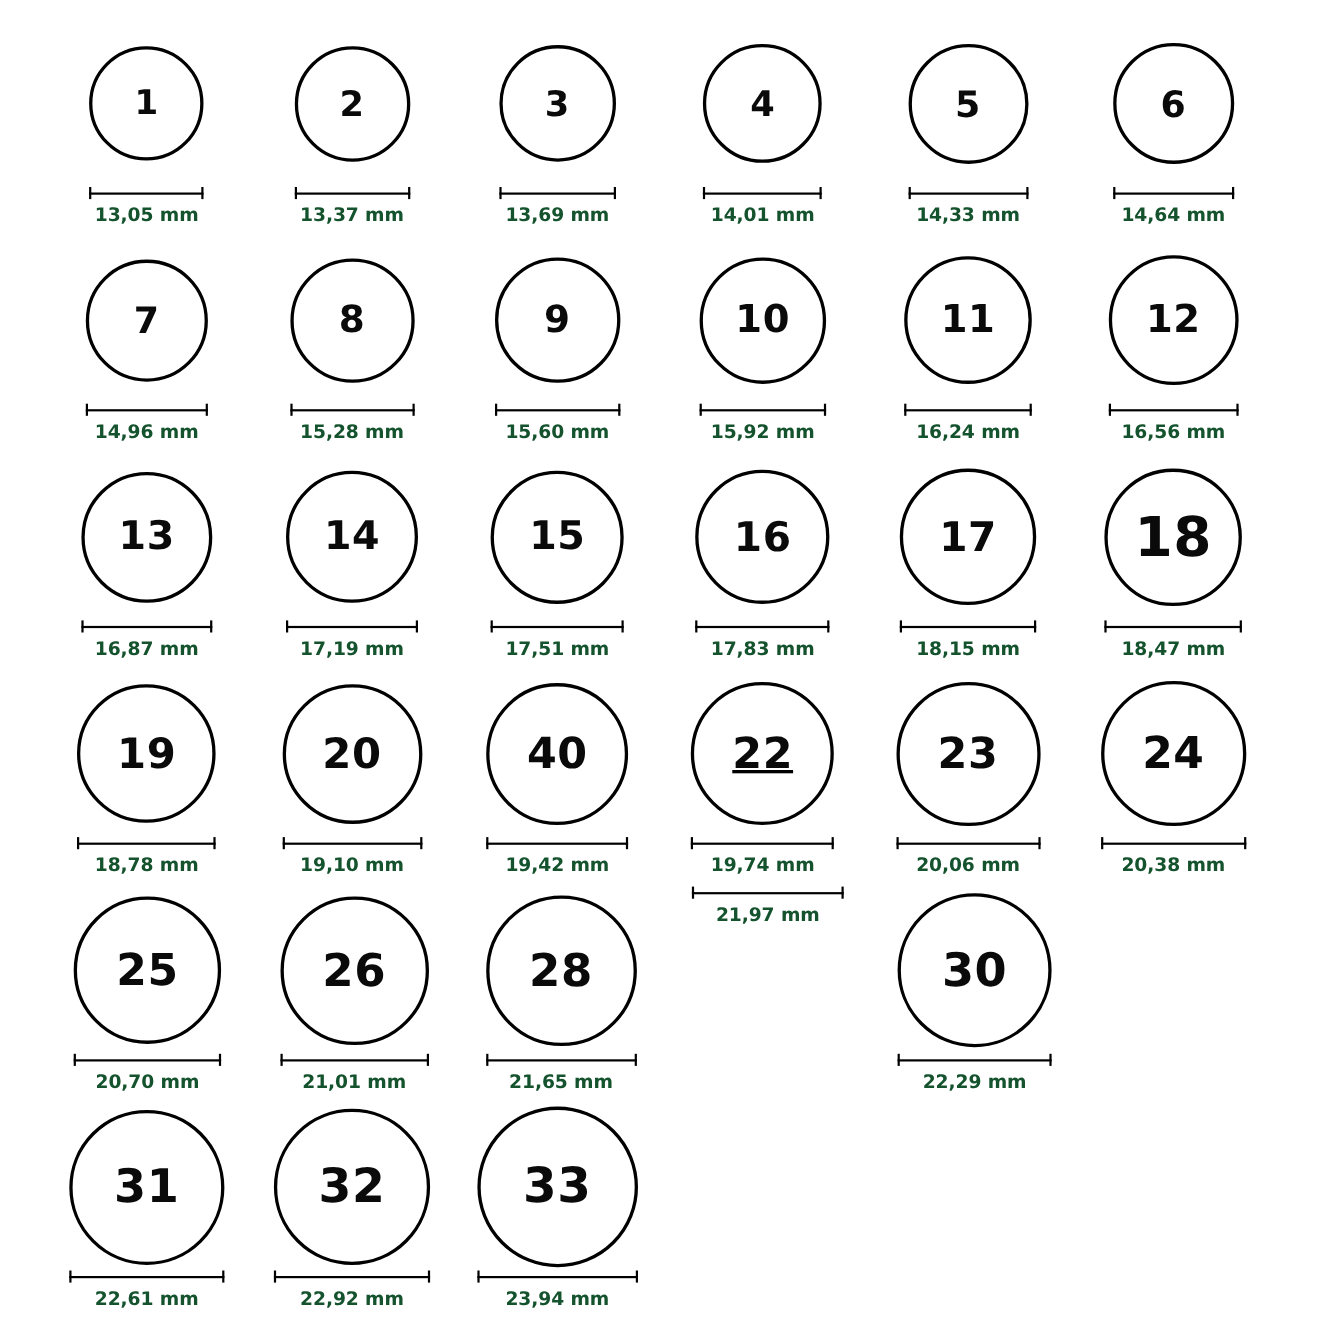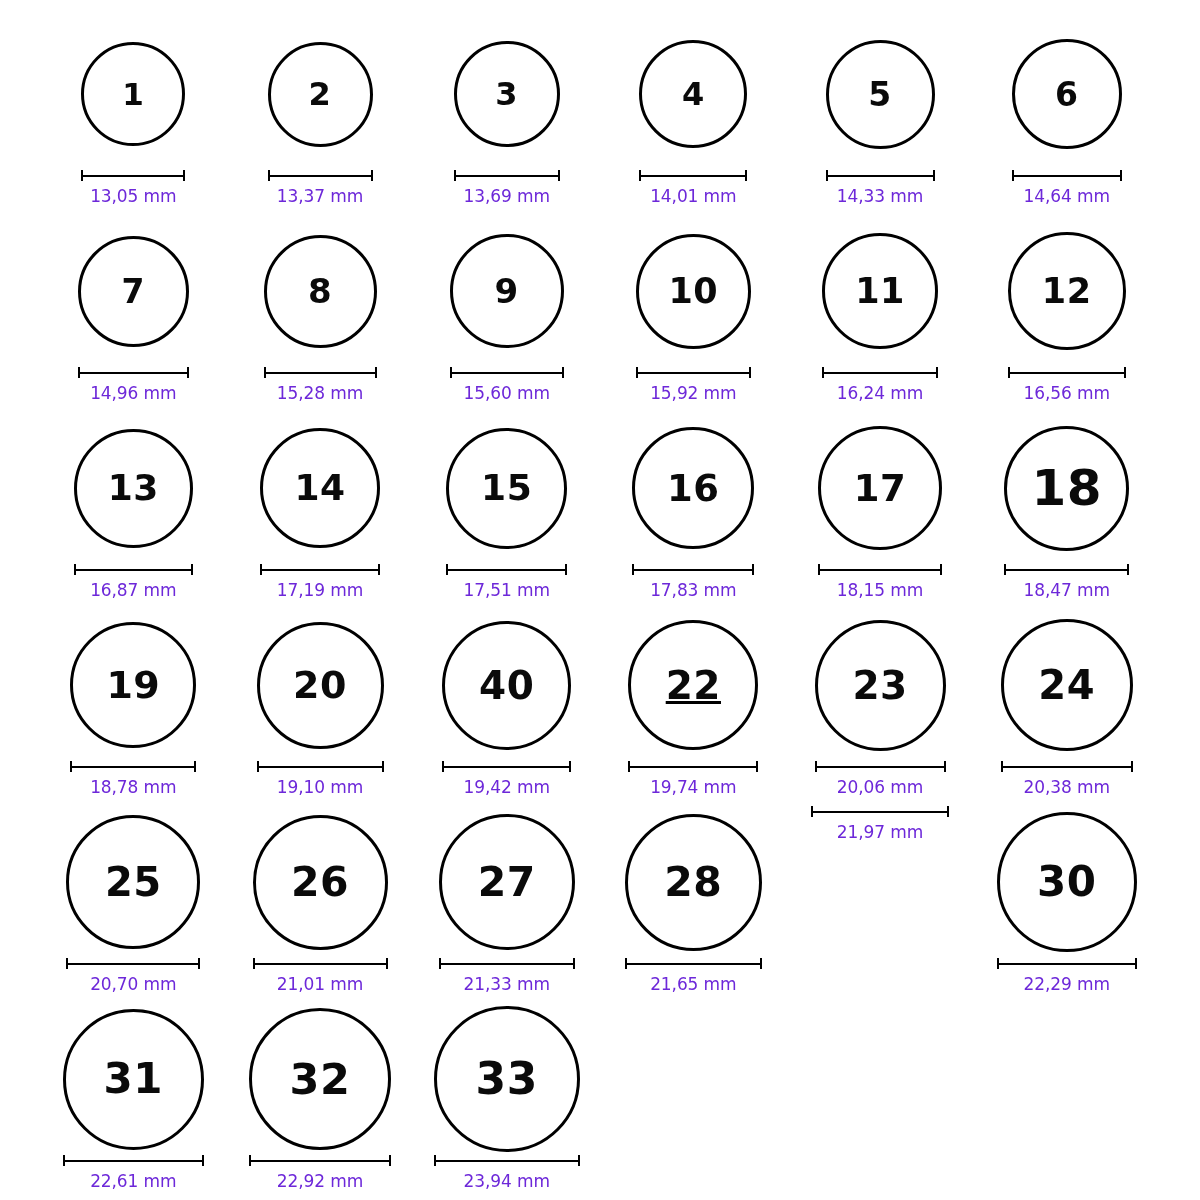--- a/index.html
+++ b/index.html
@@ -79,22 +79,22 @@
     top: 0;
     width: 2px;
     height: 11px;
     background: #000000;
   }
   .bar .cap-l { left: 0; }
   .bar .cap-r { right: 0; }
   .mm {
     margin-top: 5px;
     font-size: 17px;
-    font-weight: normal;
-    color: #6d28d9;
+    font-weight: bold;
+    color: #14532d;
     white-space: nowrap;
     letter-spacing: -0.1px;
   }
 </style>
 </head>
 <body>
 
 <div id="chart">
   <div class="grid">
       <div class="row" style="height: 197px;">
@@ -487,35 +487,20 @@
               <span class="num" style="font-size: 41px;">26</span>
             </div>
           </div>
           <div class="measure">
             <div class="bar" style="width: 135px;">
               <div class="line"></div>
               <div class="cap-l"></div>
               <div class="cap-r"></div>
             </div>
             <div class="mm">21,01 mm</div>
-          </div>
-        </div>
-        <div class="cell">
-          <div class="circle-wrap" style="height: 152px;">
-            <div class="circle" style="width: 136px; height: 136px;">
-              <span class="num" style="font-size: 41px;">27</span>
-            </div>
-          </div>
-          <div class="measure">
-            <div class="bar" style="width: 136px;">
-              <div class="line"></div>
-              <div class="cap-l"></div>
-              <div class="cap-r"></div>
-            </div>
-            <div class="mm">21,33 mm</div>
           </div>
         </div>
         <div class="cell">
           <div class="circle-wrap" style="height: 152px;">
             <div class="circle" style="width: 137px; height: 137px;">
               <span class="num" style="font-size: 41px;">28</span>
             </div>
           </div>
           <div class="measure">
             <div class="bar" style="width: 137px;">

